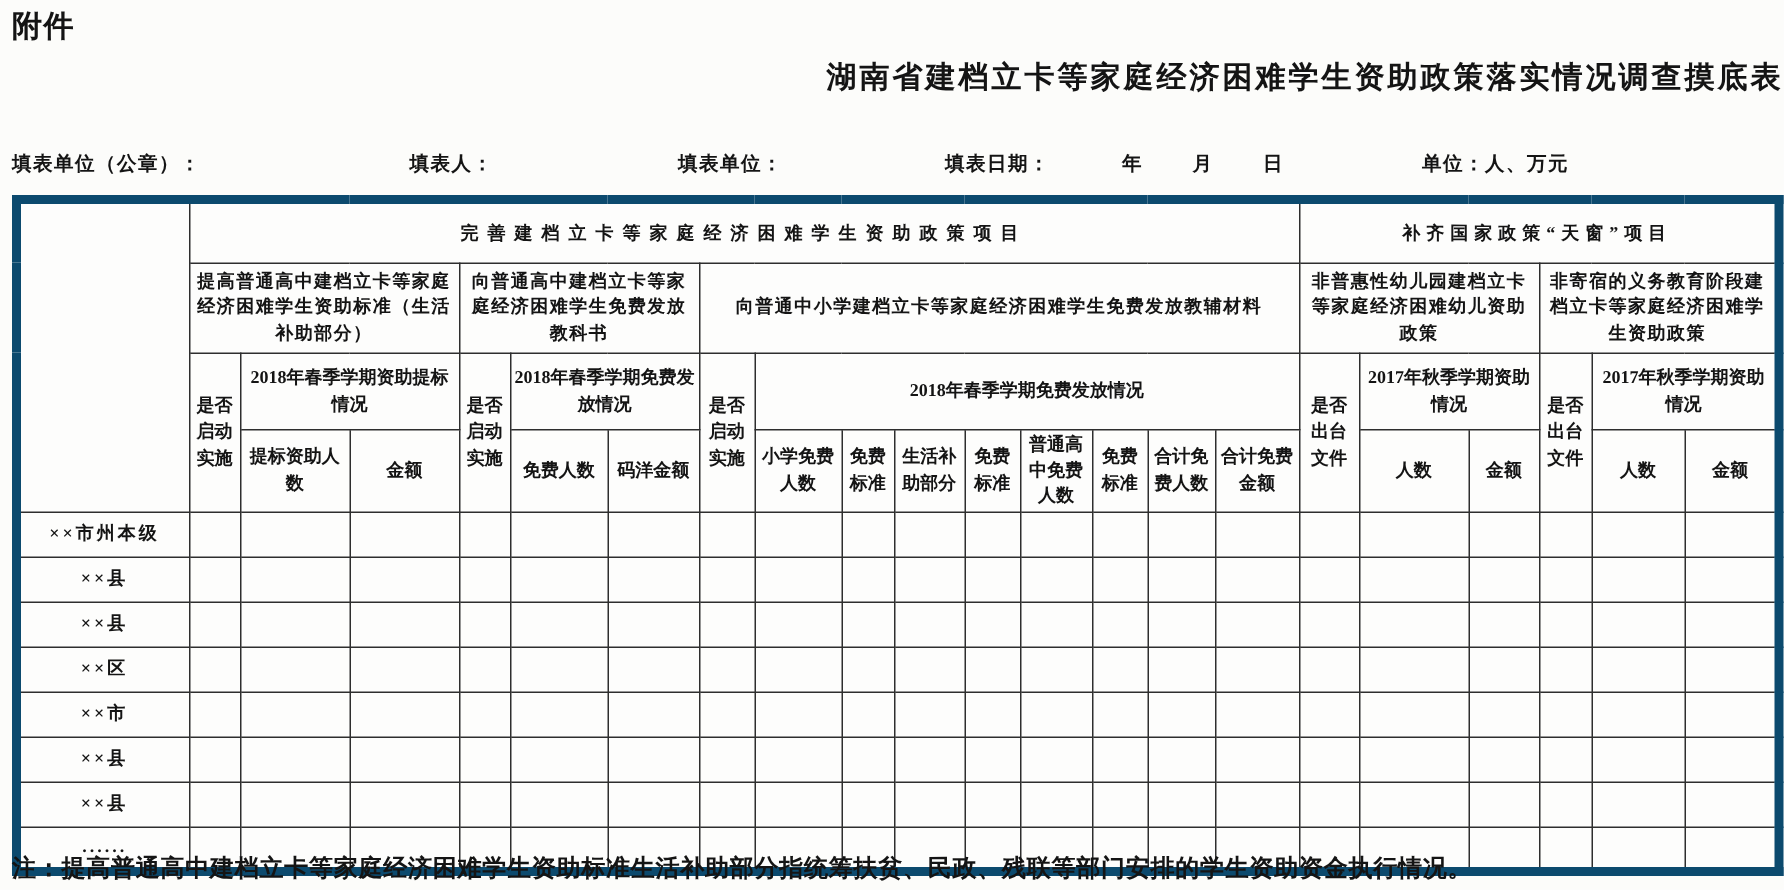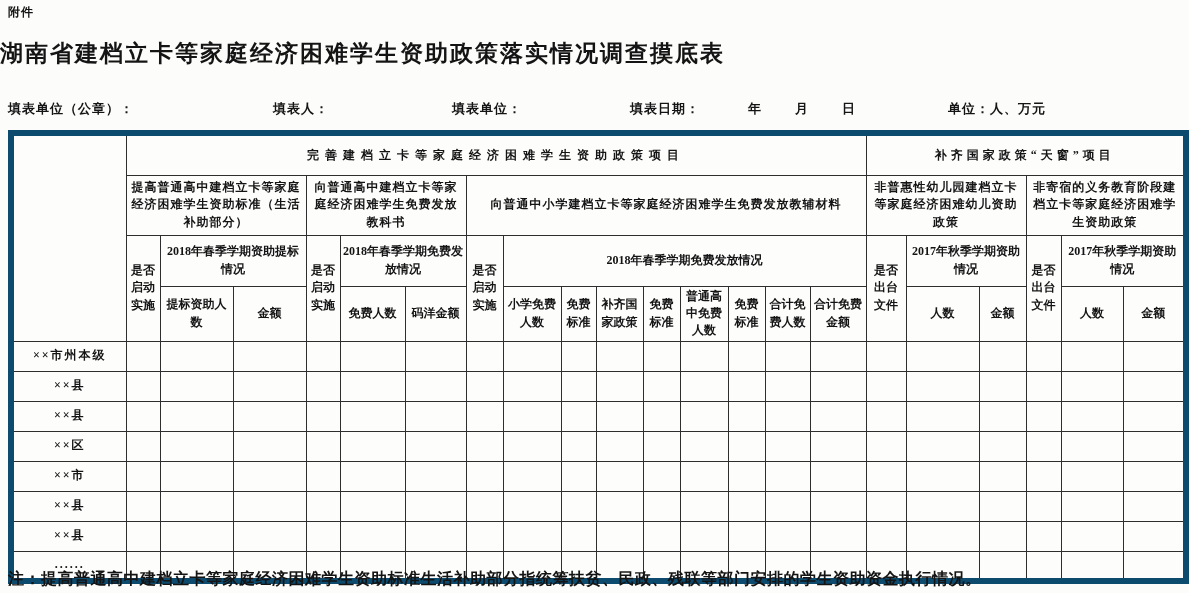--- a/index.html
+++ b/index.html
@@ -6,26 +6,26 @@
   html,body { width:1189px; height:593px; }
   body {
     background:#fcfcfa;
     font-family:"Liberation Serif","DejaVu Serif",serif;
     color:#141414;
     position:relative;
     overflow:hidden;
   }
   .attachment {
     position:absolute; left:8px; top:4px;
-    font-size:12px; font-weight:700; letter-spacing:1px;
+    font-size:20px; font-weight:700; letter-spacing:1px;
   }
   .doc-title {
     position:absolute; left:0; right:0; top:38px;
-    text-align:left;
-    font-size:23px; font-weight:700; letter-spacing:2px;
+    text-align:right;
+    font-size:20px; font-weight:700; letter-spacing:2px;
   }
   .info-row { position:absolute; top:100px; left:0; right:0; height:20px; font-size:13px; font-weight:600; }
   .info-row span { position:absolute; white-space:nowrap; letter-spacing:1px;text-align:right; }
   .lbl-unit  { left:8px; }
   .lbl-filler{ left:273px; }
   .lbl-phone { left:452px; }
   .lbl-date  { left:630px; }
   .lbl-year  { left:748px; }
   .lbl-month { left:795px; }
   .lbl-day   { left:842px; }
@@ -139,21 +139,21 @@
     <th colspan="2">2017年秋季学期资助情况</th>
   </tr>
 
   <tr class="hr4">
     <th>提标资助人数</th>
     <th>金额</th>
     <th>免费人数</th>
     <th>码洋金额</th>
     <th>小学免费人数</th>
     <th>免费标准</th>
-    <th>补齐国家政策</th>
+    <th>生活补助部分</th>
     <th>免费标准</th>
     <th>普通高中免费人数</th>
     <th>免费标准</th>
     <th>合计免费人数</th>
     <th>合计免费金额</th>
     <th>人数</th>
     <th>金额</th>
     <th>人数</th>
     <th>金额</th>
   </tr>

